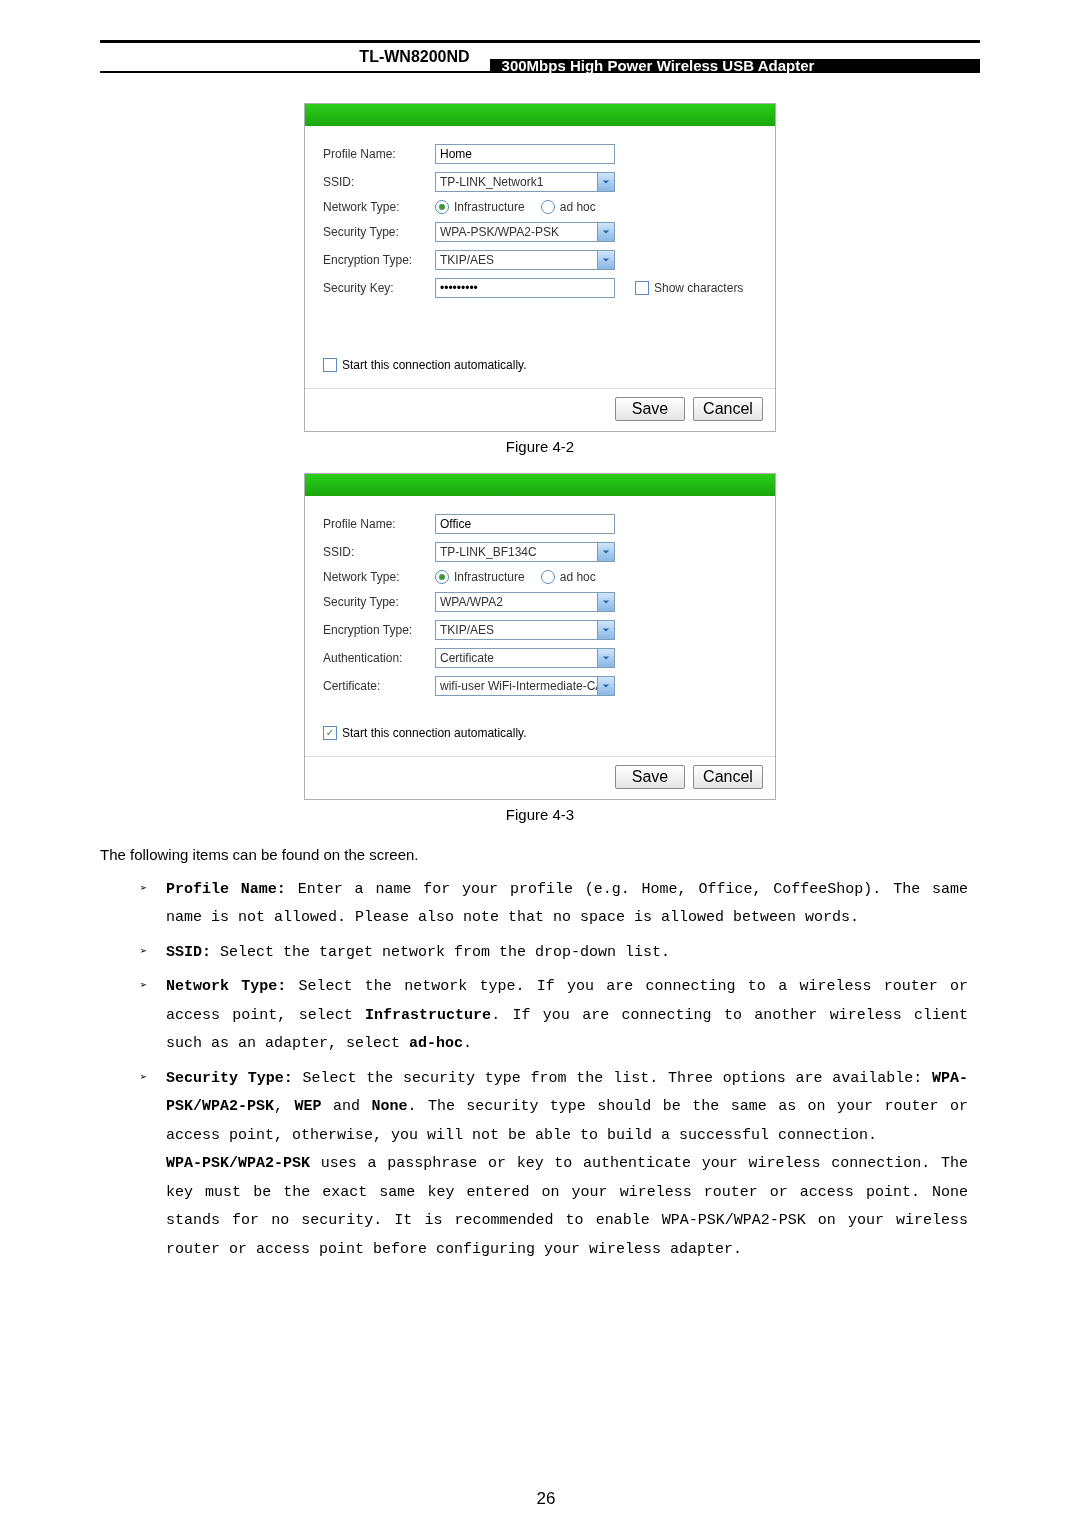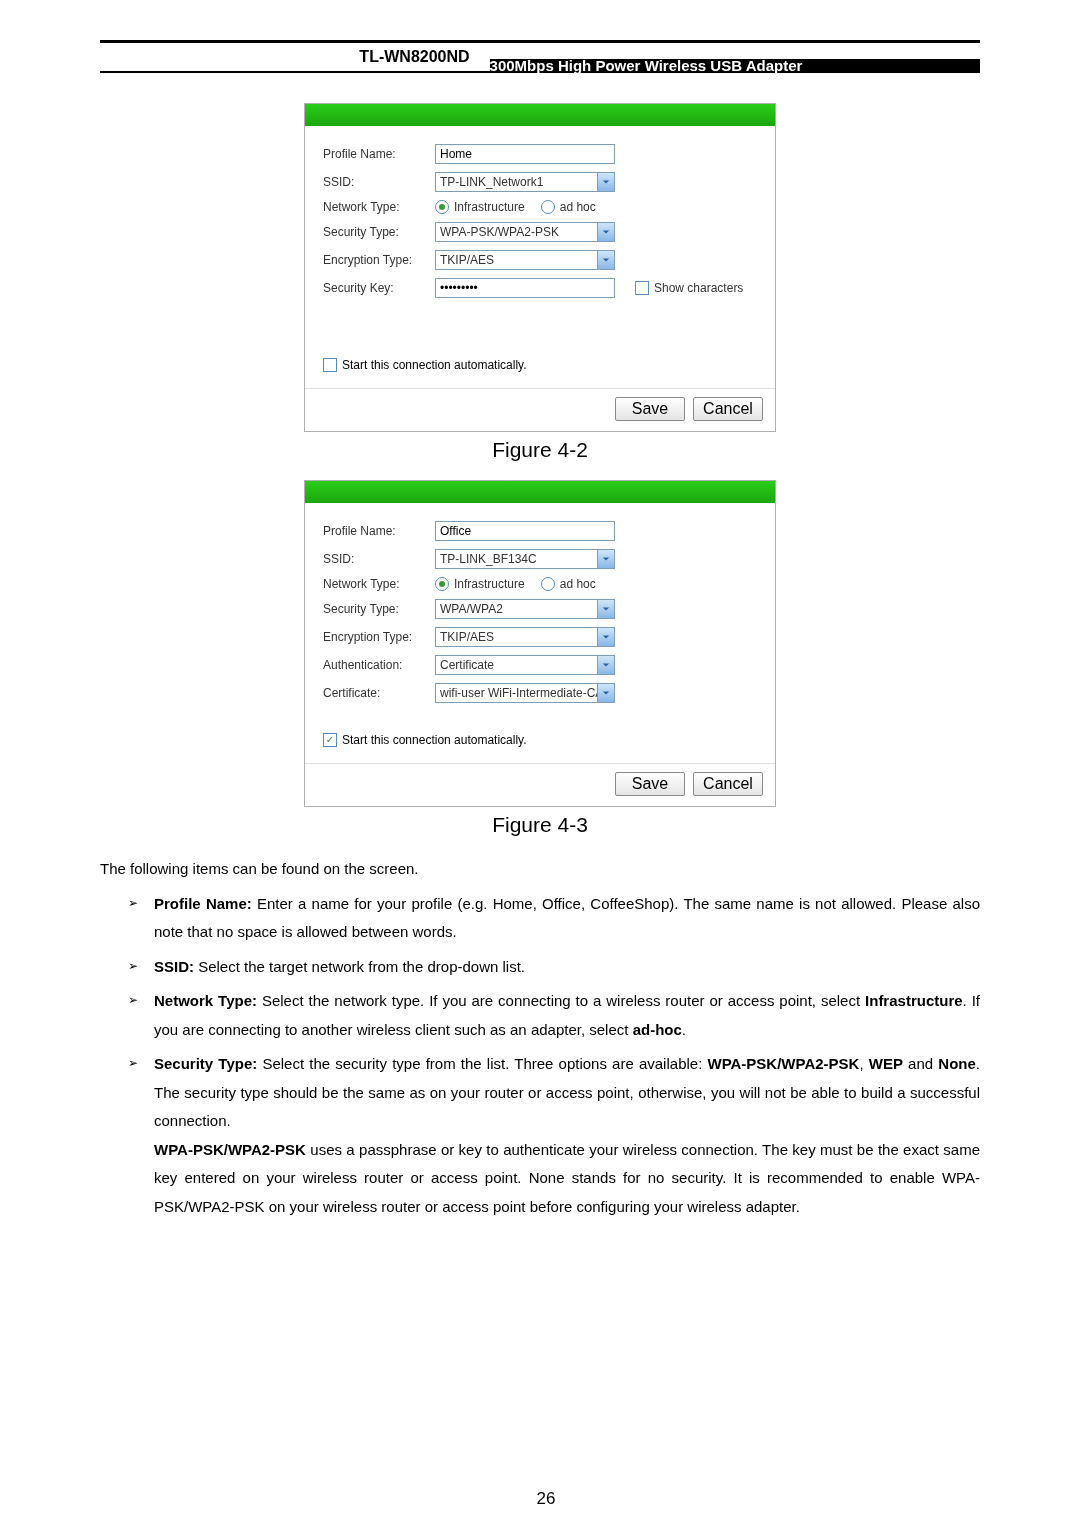--- a/index.html
+++ b/index.html
@@ -35,20 +35,21 @@
     padding-right: 20px;
     font-weight: bold;
     font-size: 16px;
   }
   .header-right {
     flex: 1;
     background: #000;
     color: #fff;
     display: flex;
     align-items: center;
+    padding-left: 12px;
     font-weight: bold;
     font-size: 15px;
     margin-top: 16px;
   }
   .dialog {
     width: 470px;
     margin: 0 auto 5px auto;
     border: 1px solid #b0b0b0;
     background: #fff;
   }
@@ -142,31 +143,32 @@
     border: 1px solid #8a8a8a;
     background: linear-gradient(#fff, #e4e4e4);
     font-size: 16px;
     display: inline-flex;
     align-items: center;
     justify-content: center;
     border-radius: 2px;
   }
   .fig-caption {
     text-align: center;
-    font-size: 21px;
+    font-size: 15px;
     margin: 6px 0 18px 0;
   }
   .body-text {
     font-size: 15px;
     line-height: 1.9;
   }
   ul.bullets {
     list-style: none;
     padding-left: 28px;
-    margin: 6px 0;
+    margin: 6px 12px;
+    font-family: Liberation Mono, monospace;
   }
   ul.bullets > li {
     position: relative;
     padding-left: 26px;
     margin-bottom: 6px;
     text-align: justify;
   }
   ul.bullets > li::before {
     content: "➢";
     position: absolute;

